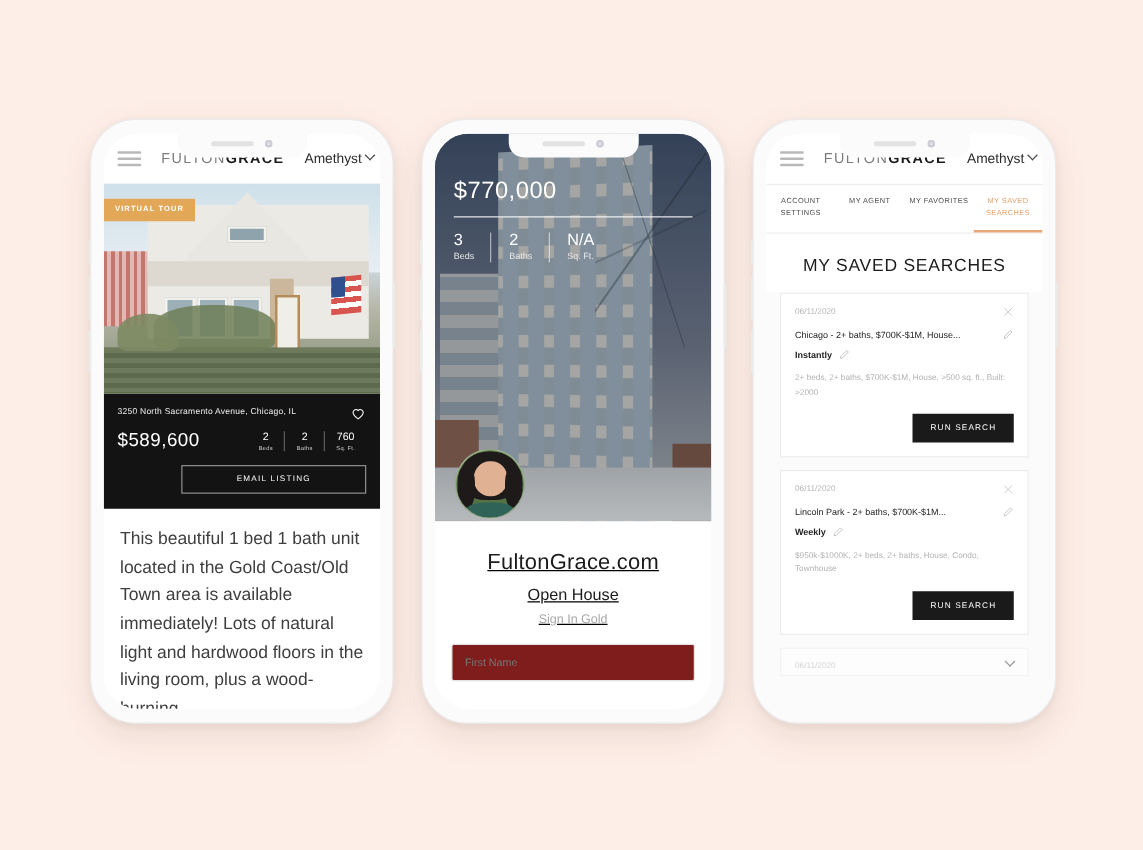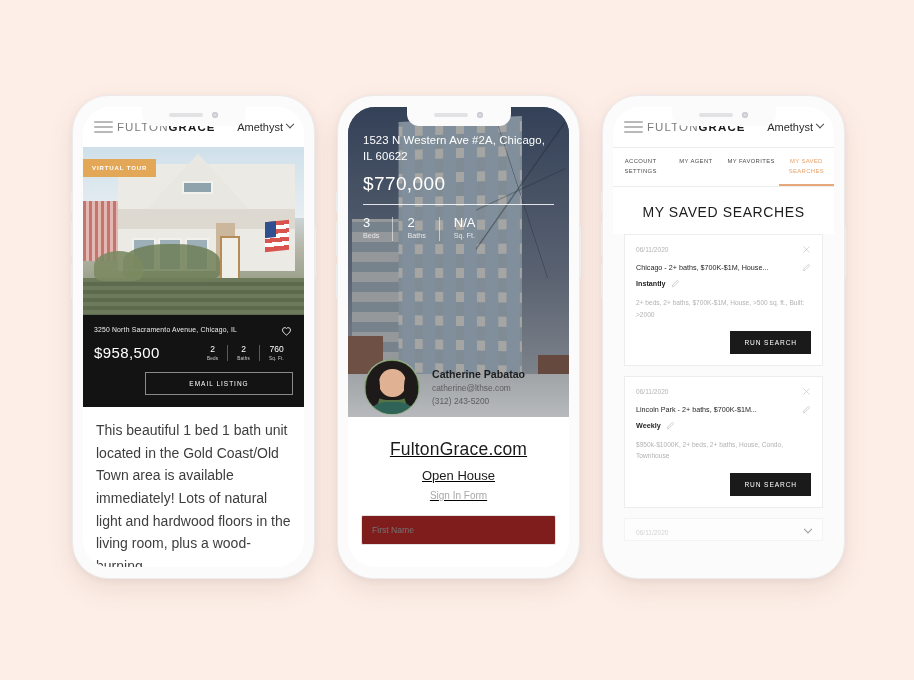--- a/index.html
+++ b/index.html
@@ -49,21 +49,21 @@
     display: flex; align-items: center; justify-content: center; gap: 9px;
     padding-bottom: 3px;
   }
   .speaker { width: 34px; height: 4px; border-radius: 3px; background: #e2e2e4; }
   .cam { width: 6px; height: 6px; border-radius: 50%; background: #dcdce2;
          box-shadow: inset 0 0 0 1.4px #c9cad4; }
 
   
   .app-header {
     height: 40px; display: flex; align-items: center;
-    padding: 0 11px; background: #fff; gap: 4px;
+    padding: 0 11px; background: #fff; gap: 16px;
   }
   .hamburger { display: flex; flex-direction: column; gap: 3px; width: 19px; flex: none; }
   .hamburger i { display: block; height: 2px; background: #b9b9b9; border-radius: 1px; }
   .brand { font-size: 11.5px; letter-spacing: 1.1px; white-space: nowrap; }
   .brand .lt { color: #7d7d7d; font-weight: 400; }
   .brand .bd { color: #1b1b1b; font-weight: 700; }
   .acct { margin-left: auto; font-size: 11px; color: #2b2b2b; display: flex; align-items: center; gap: 4px; }
   .chev { width: 6px; height: 6px; border-right: 1.4px solid #4a4a4a; border-bottom: 1.4px solid #4a4a4a;
           transform: rotate(45deg) translate(-2px,-2px); }
 
@@ -290,21 +290,21 @@
       </div>
 
       <div class="listing-bar">
         <div class="lb-top">
           <div class="lb-addr">3250 North Sacramento Avenue, Chicago, IL</div>
           <svg class="heart" viewBox="0 0 24 24" fill="none" stroke="#ffffff" stroke-width="1.6">
             <path d="M12 20.5s-7.5-4.7-7.5-9.7A4.3 4.3 0 0 1 12 8.2a4.3 4.3 0 0 1 7.5 2.6c0 5-7.5 9.7-7.5 9.7z"></path>
           </svg>
         </div>
         <div class="lb-row">
-          <div class="lb-price">$958,500</div>
+          <div class="lb-price">$589,600</div>
           <div class="stats">
             <div class="stat">
               <div class="v">2</div>
               <div class="k">Beds</div>
             </div>
             <div class="vsep"></div>
             <div class="stat">
               <div class="v">2</div>
               <div class="k">Baths</div>
             </div>
@@ -349,21 +349,20 @@
         <div class="bsky"></div>
         <div class="tower2"></div>
         <div class="tower"></div>
         <div class="brick"></div>
         <div class="brick2"></div>
         <div class="branch"></div>
         <div class="cars"></div>
         <div class="overlay-dim"></div>
 
         <div class="p2-info">
-          <div class="p2-addr">1523 N Western Ave #2A, Chicago, IL 60622</div>
           <div class="p2-price">$770,000</div>
           <div class="p2-rule"></div>
           <div class="p2-stats">
             <div class="p2-stat">
               <div class="v">3</div>
               <div class="k">Beds</div>
             </div>
             <div class="p2-stat">
               <div class="v">2</div>
               <div class="k">Baths</div>
@@ -377,31 +376,26 @@
       </div>
 
       <div class="agent">
         <div class="avatar">
           <div class="hair"></div>
           <div class="face"></div>
           <div class="hair2"></div>
           <div class="hair3"></div>
           <div class="body"></div>
         </div>
-        <div class="agent-txt">
-          <div class="agent-name">Catherine Pabatao</div>
-          <div class="agent-mail">catherine@lthse.com</div>
-          <div class="agent-tel">(312) 243-5200</div>
-        </div>
       </div>
 
       <div class="p2-form">
         <div class="fg-title">FultonGrace.com</div>
         <div class="fg-sub">Open House</div>
-        <div class="fg-sub2">Sign In Form</div>
+        <div class="fg-sub2">Sign In Gold</div>
         <input class="fg-input" type="text" placeholder="First Name" style="">
       </div>
     </div>
   </div>
 
   <div class="phone p3">
     <div class="side-btn b1"></div>
     <div class="side-btn b2"></div>
     <div class="side-btn b3"></div>
     <div class="side-btn r1"></div>

